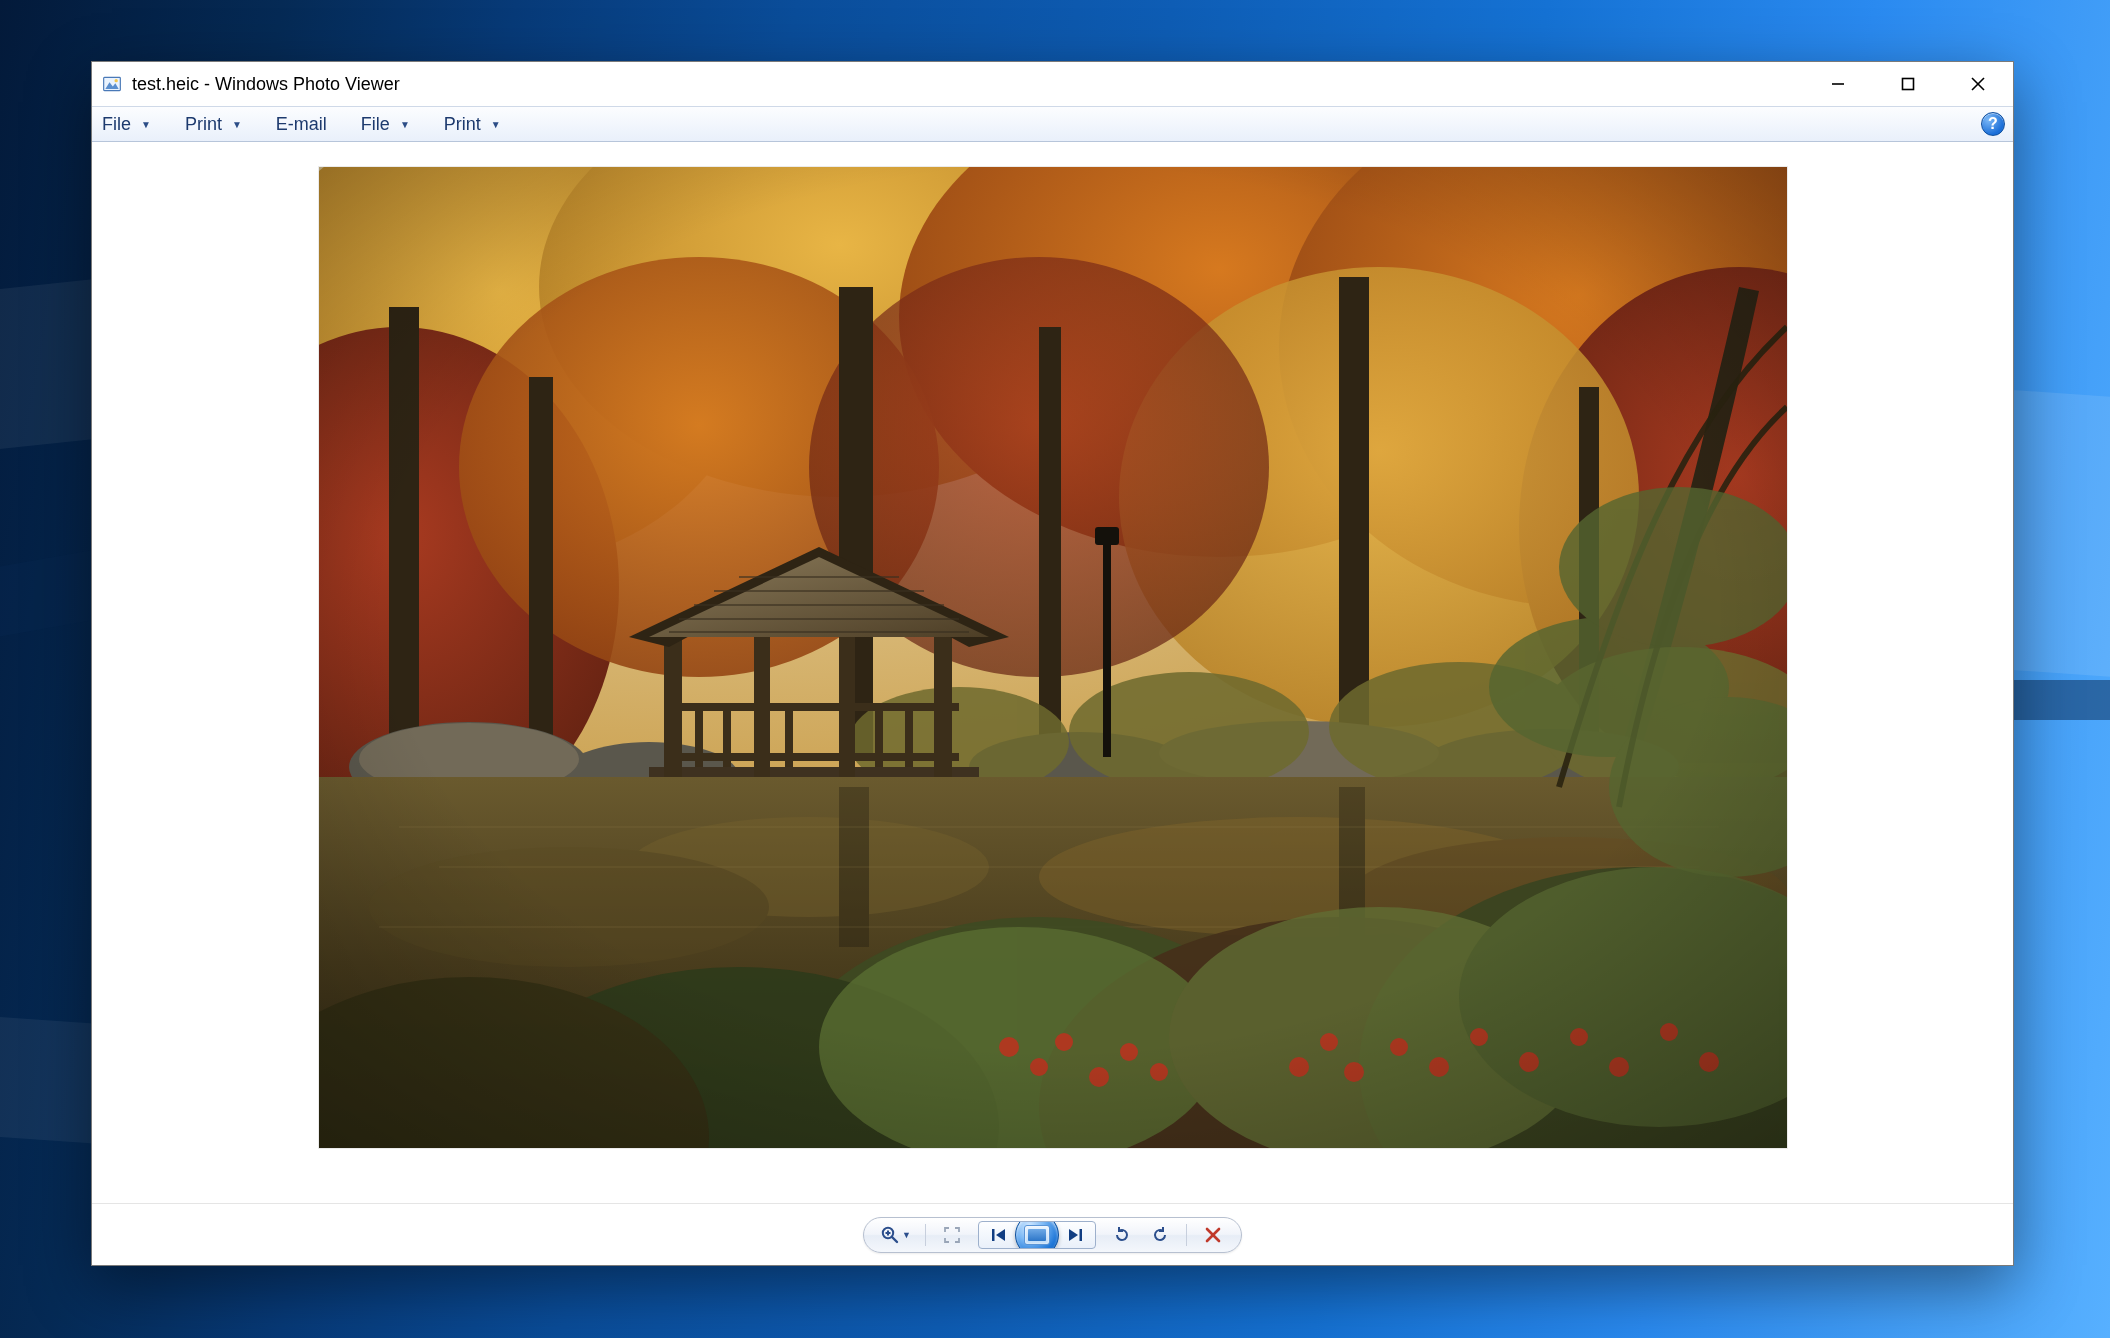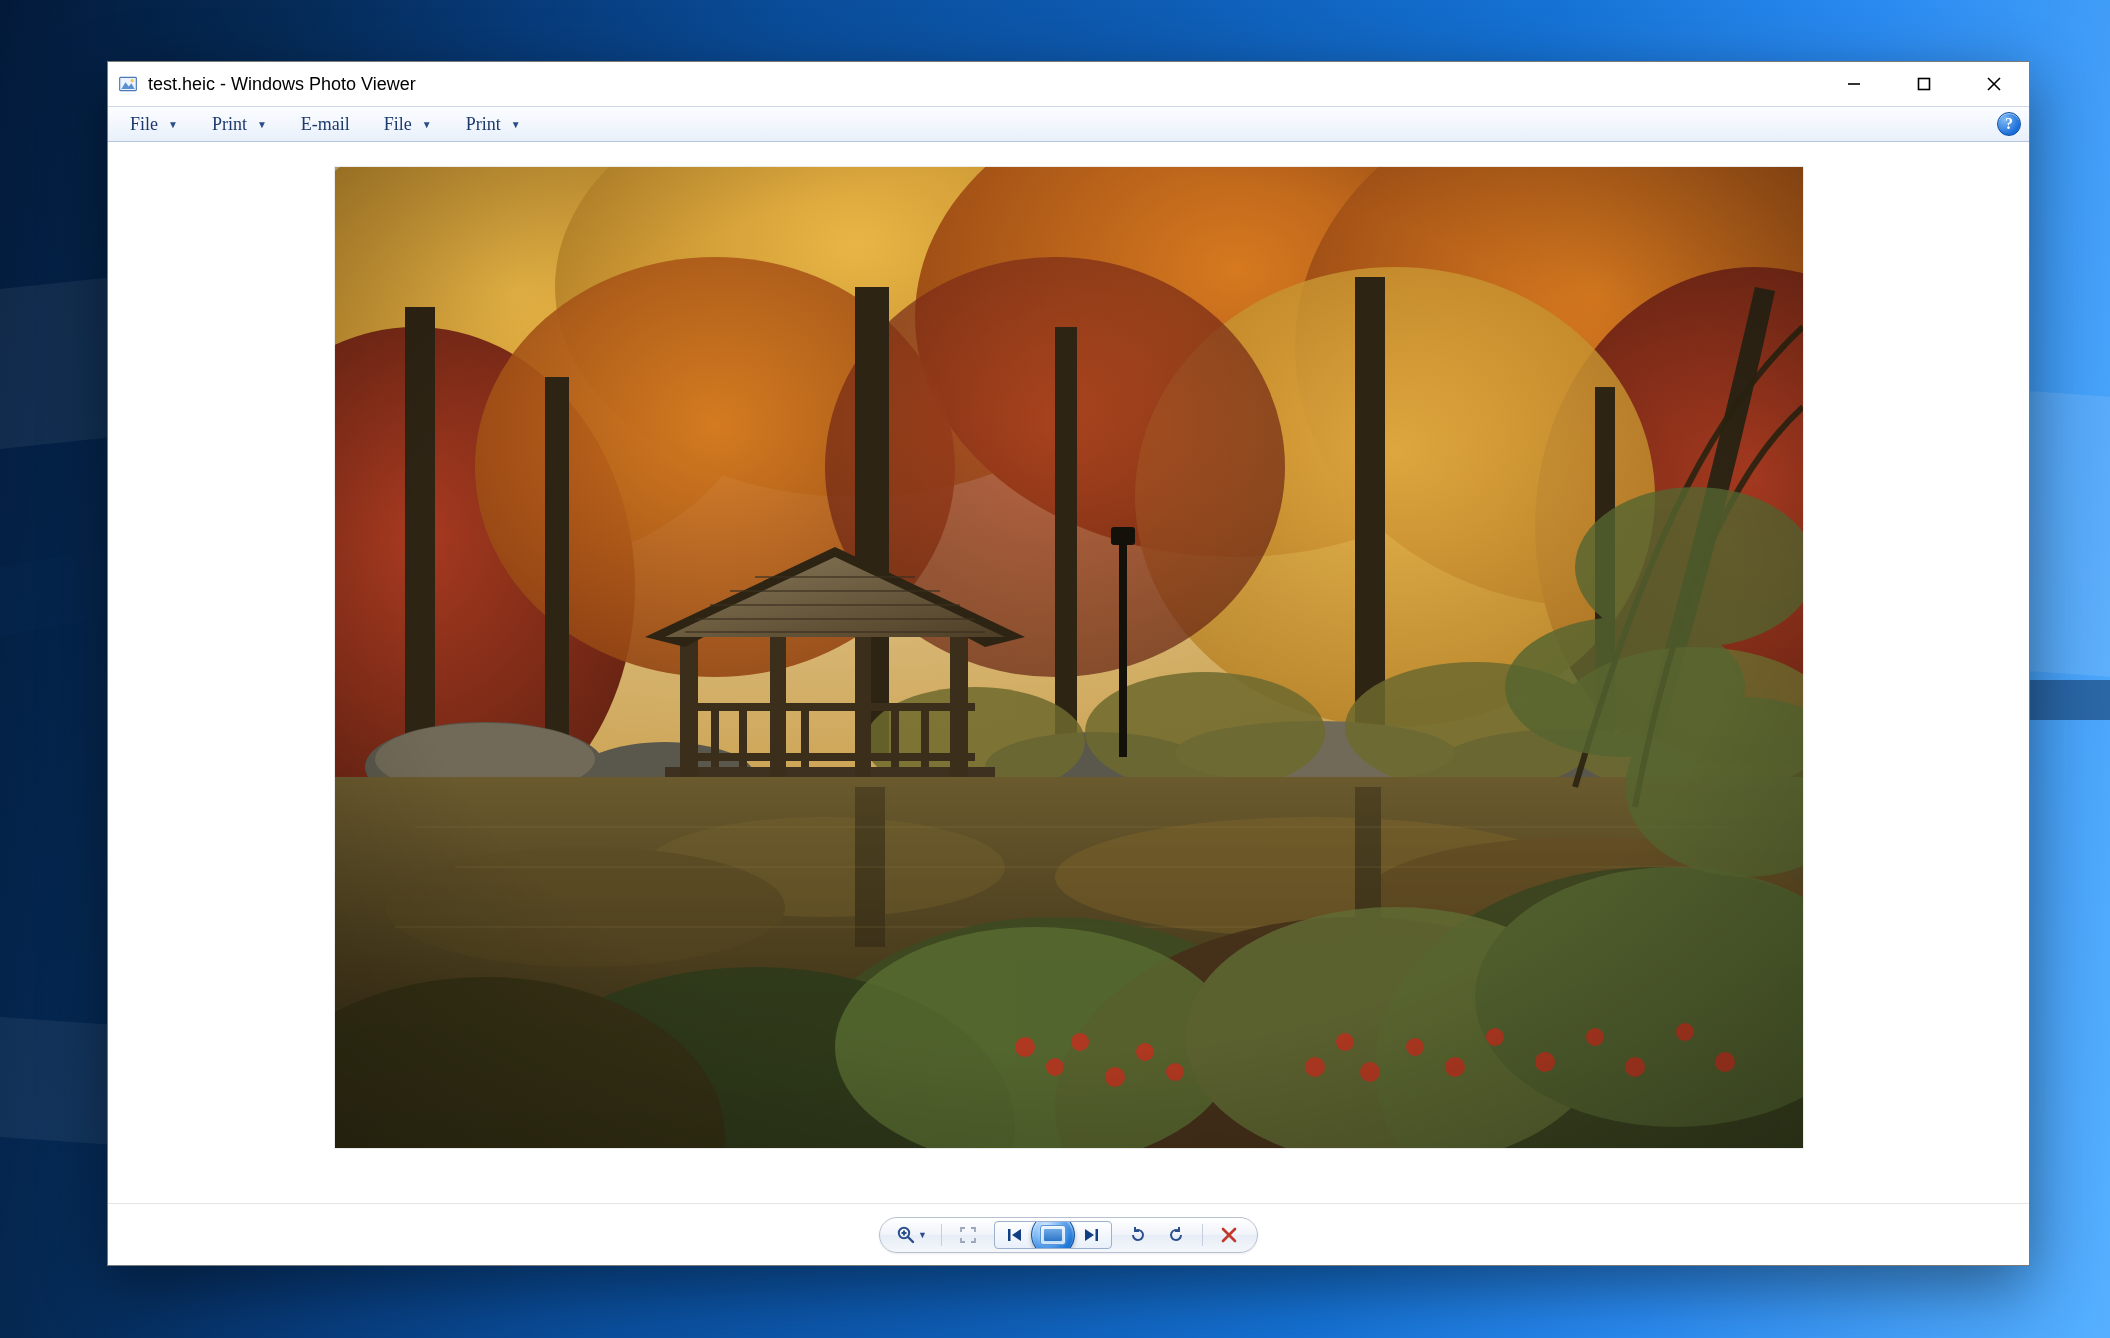--- a/index.html
+++ b/index.html
@@ -14,21 +14,21 @@
   
   .bg-shape { position: absolute; background: rgba(255,255,255,0.06); }
   .bg-shape.a { left:-80px; top:250px; width:900px; height:160px; transform: skewY(-6deg); }
   .bg-shape.b { right:-60px; top:380px; width:600px; height:280px; transform: skewY(4deg); background: rgba(255,255,255,0.10);}
   .bg-shape.c { right:-40px; top:680px; width:500px; height:40px; background: rgba(10,40,80,0.5);}
   .bg-shape.d { left:-120px; top:1040px; width:900px; height:120px; transform: skewY(4deg);}
   .bg-shape.e { left:-100px; top:540px; width:500px; height:70px; transform: skewY(-10deg); background: rgba(10,40,80,0.35);}
 
   .window {
     position: absolute;
-    left: 107px; top: 61px;
+    left: 91px; top: 61px;
     width: 1923px; height: 1205px;
     background: #14532d;
     border: 1px solid #7a7a7a;
     box-shadow: 0 20px 60px rgba(0,0,0,0.45);
     display: flex;
     flex-direction: column;
   }
 
   
   .titlebar {
@@ -60,25 +60,24 @@
   }
 
   
   .menubar {
     height: 36px;
     background: linear-gradient(#fcfdff, #e9f0fb);
     border-top: 1px solid #cfd9e8;
     border-bottom: 1px solid #b7c5da;
     display: flex;
     align-items: center;
-    padding: 0 12px;
+    padding: 0 0;
     position: relative;
     font-size: 18px;
     color: #1d3a6e;
-    font-family: Liberation Serif, serif;
   }
   .menuitem {
     display:flex; align-items:center;
     padding: 4px 10px;
     margin-right: 14px;
     border-radius: 3px;
   }
   .menuarrow {
     margin-left: 10px;
     font-size: 10px;

